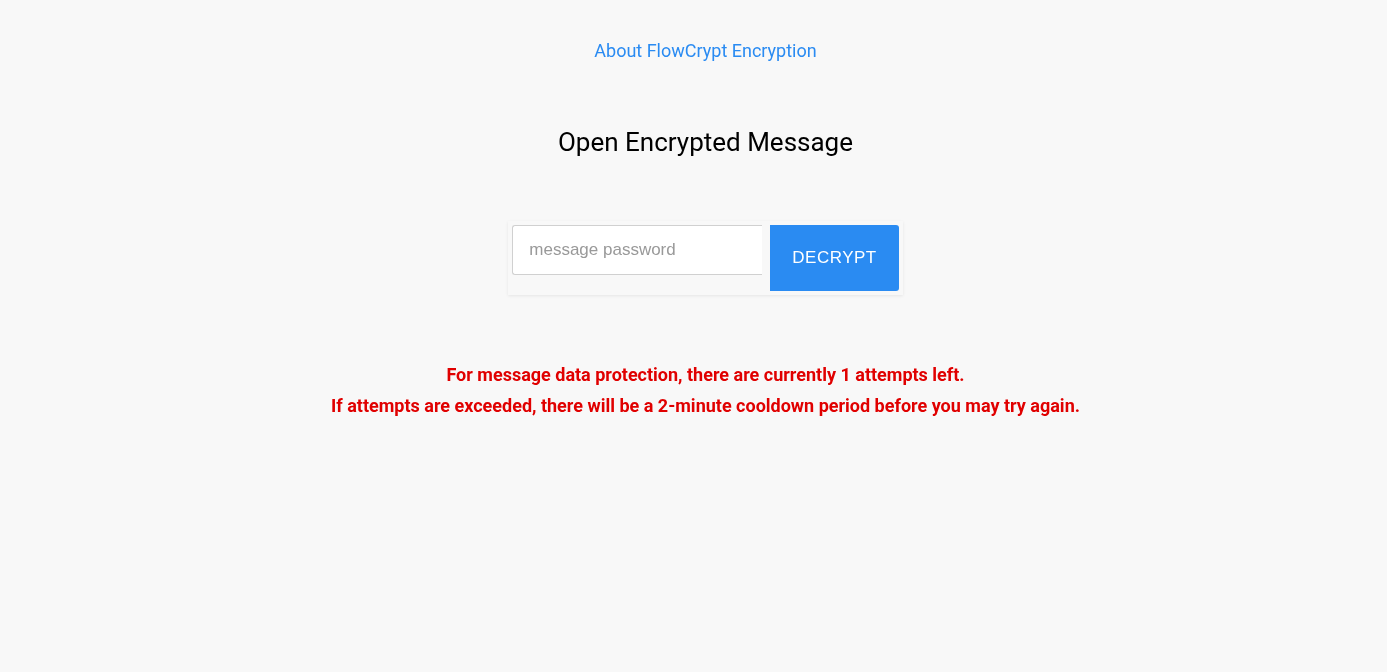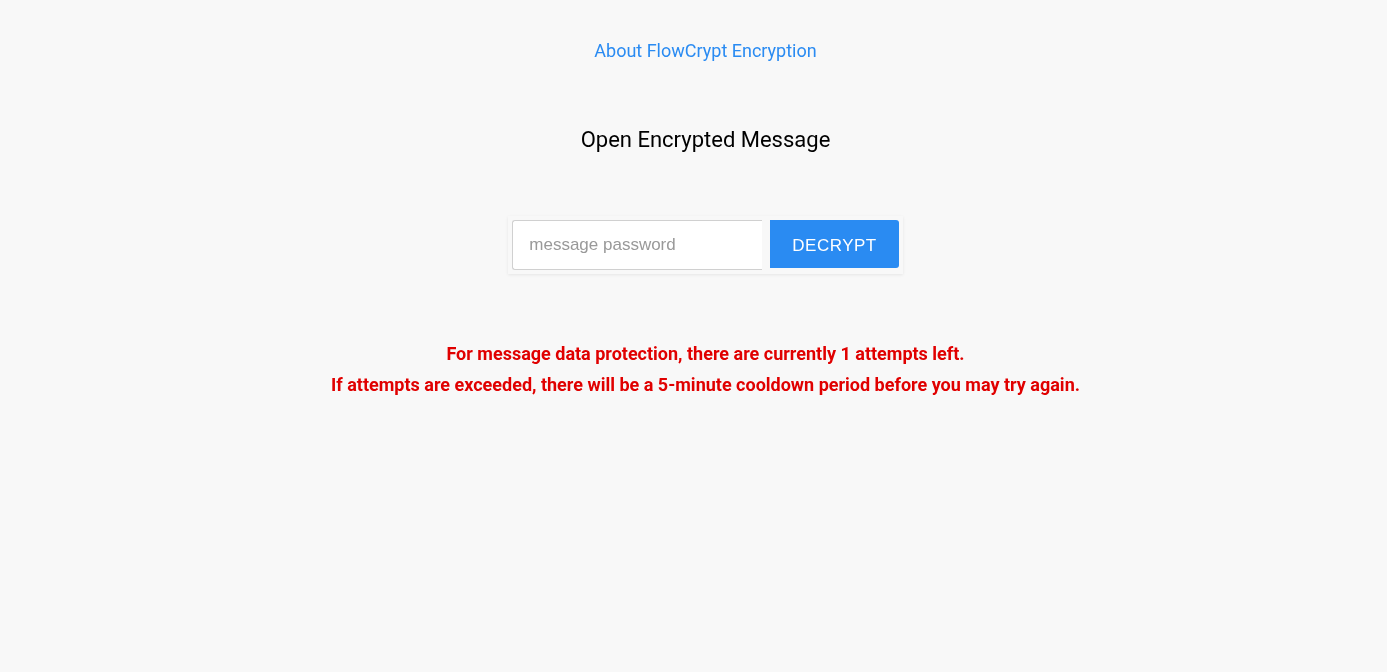--- a/index.html
+++ b/index.html
@@ -21,21 +21,21 @@
       align-items: center;
     }
     .about-link {
       color: #2a8bf2;
       font-size: 18px;
       text-decoration: none;
       margin-top: 28px;
       cursor: pointer;
     }
     .page-title {
-      font-size: 22px;
+      font-size: 26px;
       font-weight: 400;
       color: #000;
       margin-top: 62px;
     }
     .form-row {
       display: flex;
       margin-top: 60px;
       box-shadow: 0 1px 3px rgba(0,0,0,0.08);
     }
     .password-input {
@@ -47,21 +47,21 @@
       border-right: none;
       border-radius: 3px 0 0 3px;
       outline: none;
       color: #333;
       background: #fff;
     }
     .password-input::placeholder {
       color: #999;
     }
     .decrypt-button {
-      height: 48px;
+      height: 66px;
       padding: 16px 22px;
       background-color: #2a8bf2;
       color: #fff;
       font-size: 17px;
       letter-spacing: 0.5px;
       border: none;
       border-radius: 0 3px 3px 0;
       cursor: pointer;
     }
     .warning-block {
@@ -83,15 +83,15 @@
 
   <h1 class="page-title">Open Encrypted Message</h1>
 
   <div class="form-row">
     <input type="password" class="password-input" placeholder="message password" style="">
     <button class="decrypt-button">DECRYPT</button>
   </div>
 
   <div class="warning-block">
     <div class="warning-line">For message data protection, there are currently 1 attempts left.</div>
-    <div class="warning-line">If attempts are exceeded, there will be a 5-minute cooldown period before you may try again.</div>
+    <div class="warning-line">If attempts are exceeded, there will be a 2-minute cooldown period before you may try again.</div>
   </div>
 </div>
 
 </body></html>

